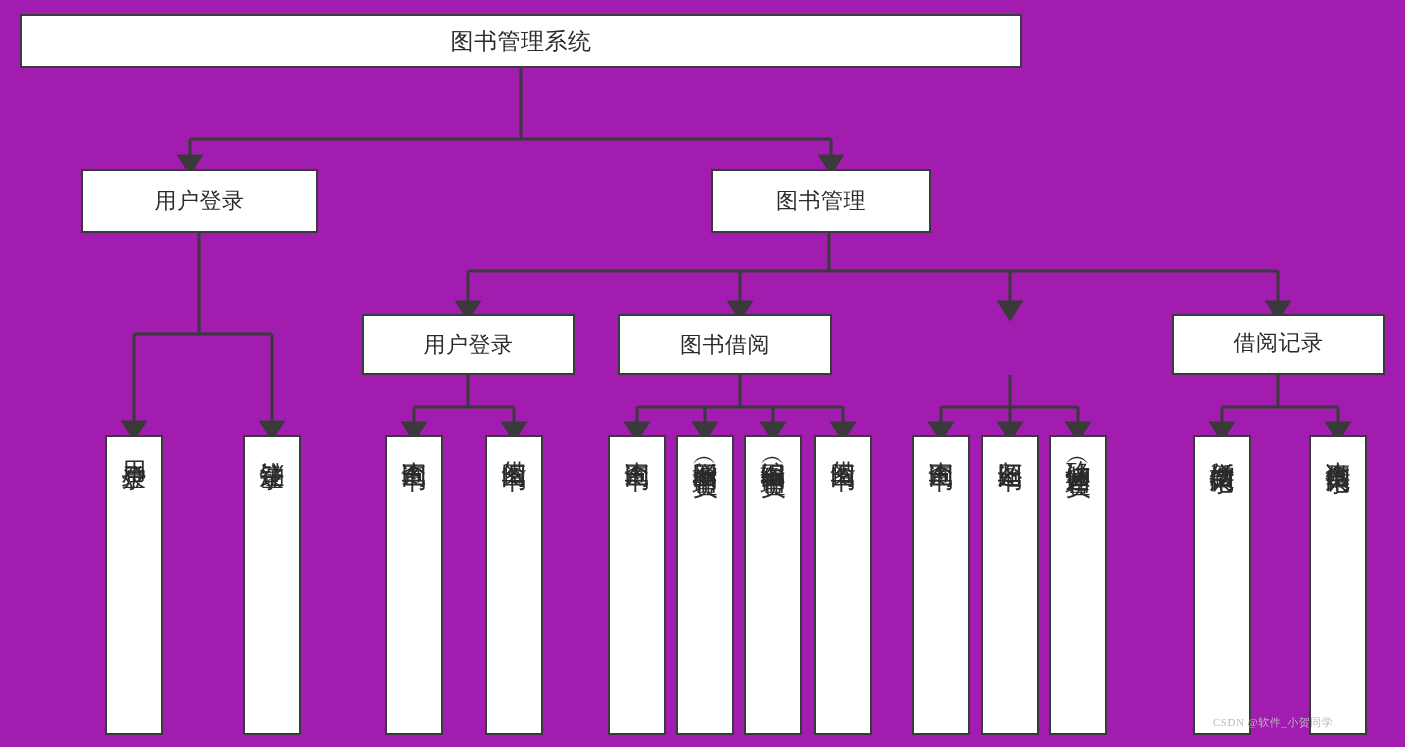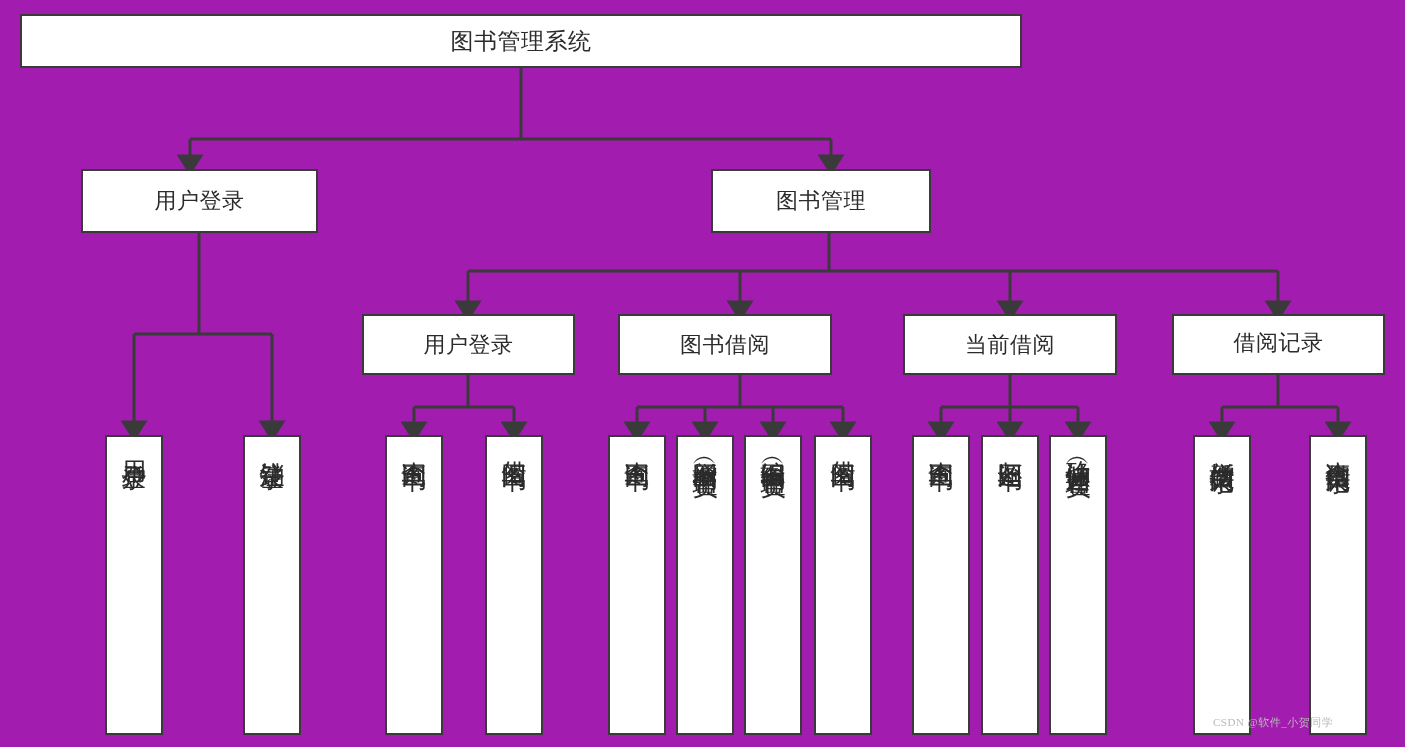--- a/index.html
+++ b/index.html
@@ -145,23 +145,20 @@
   <div class="node horiz" style="left:711px; top:169px; width:220px; height:64px;">
     <span class="node-label">图书管理</span>
   </div>
 
   <div class="node horiz" style="left:362px; top:314px; width:213px; height:61px;">
     <span class="node-label">用户登录</span>
   </div>
   <div class="node horiz" style="left:618px; top:314px; width:214px; height:61px;">
     <span class="node-label">图书借阅</span>
   </div>
-  <div class="node horiz" style="left:903px; top:314px; width:214px; height:61px;">
-    <span class="node-label">当前借阅</span>
-  </div>
   <div class="node horiz" style="left:1172px; top:314px; width:213px; height:61px;font-family:Liberation Mono, monospace;">
     <span class="node-label">借阅记录</span>
   </div>
 
   <div class="node vert" style="left:105px; top:435px; width:58px; height:300px;">
     <span class="node-label">用户登录</span>
   </div>
   <div class="node vert" style="left:243px; top:435px; width:58px; height:300px;">
     <span class="node-label">注销登录</span>
   </div>

